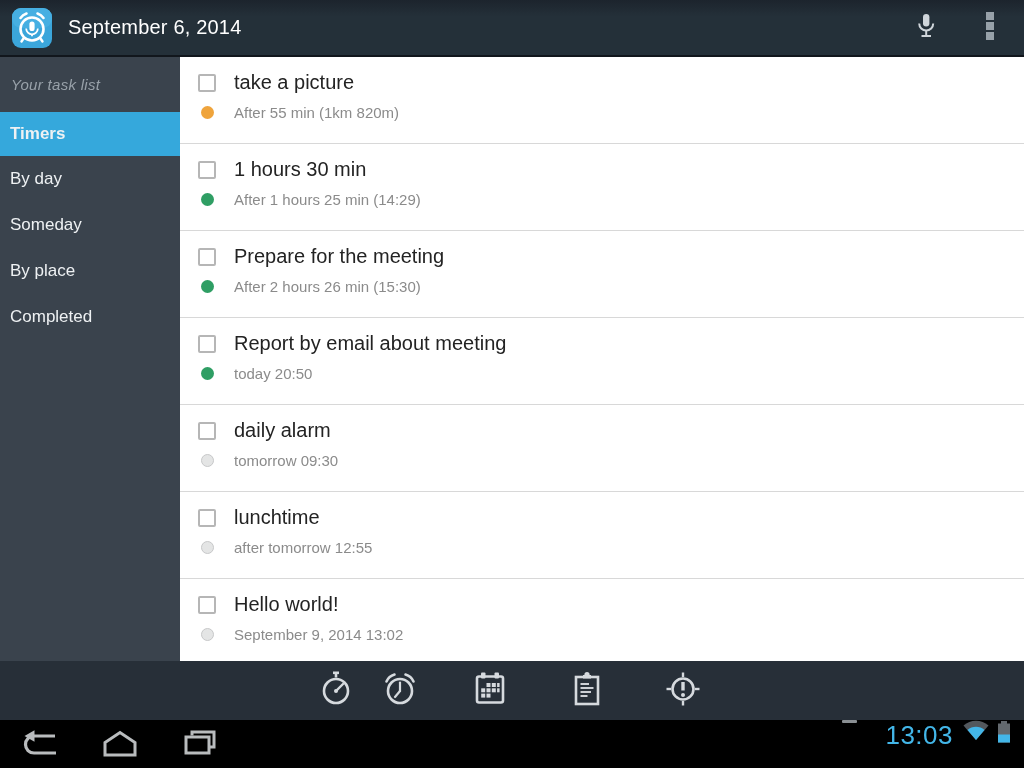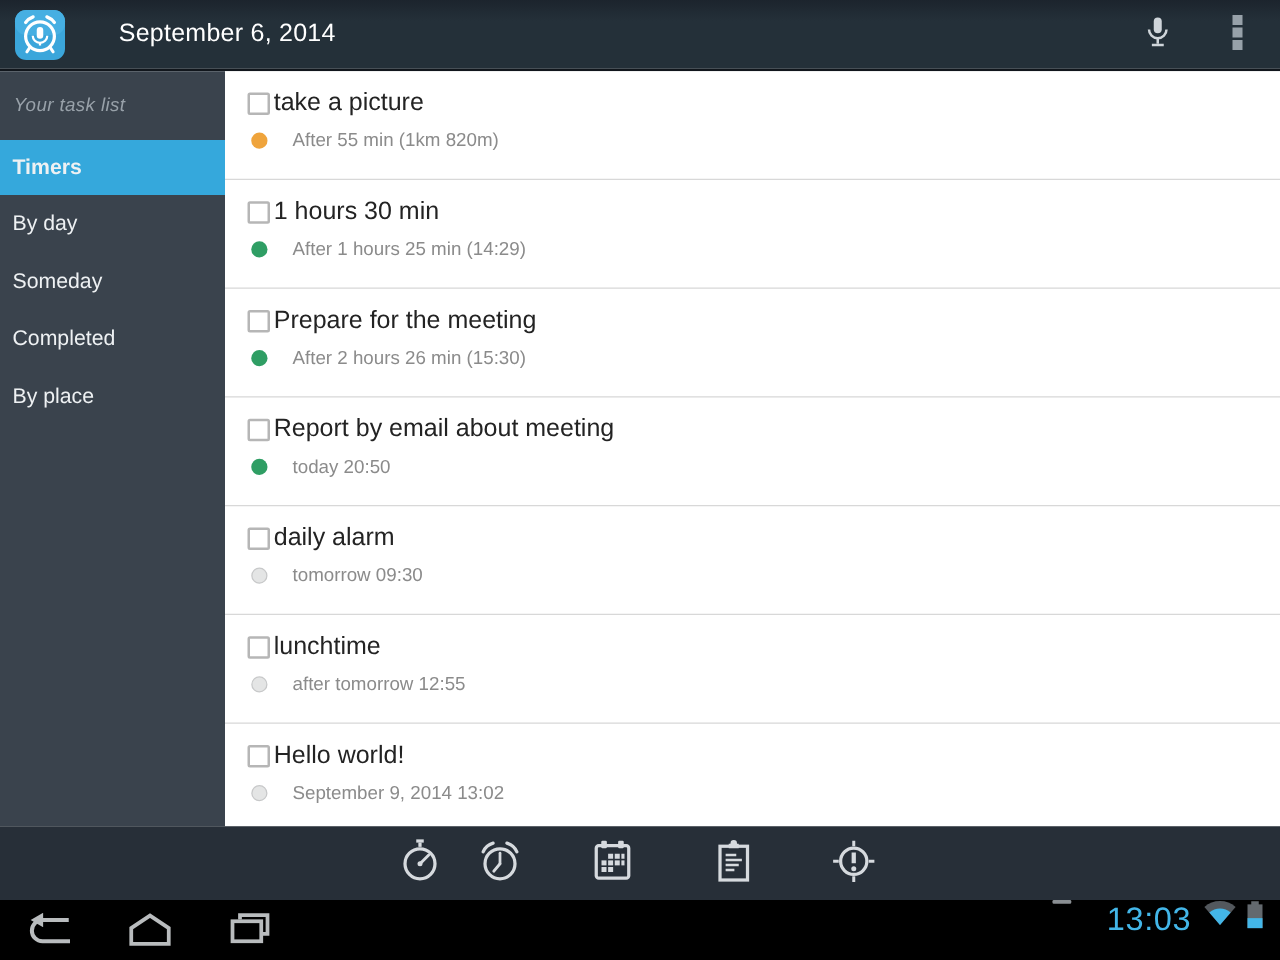--- a/index.html
+++ b/index.html
@@ -10,21 +10,20 @@
     background:#000;
   }
   .screen { position:relative; width:1024px; height:768px; background:#fff; overflow:hidden; }
 
   
   .topbar {
     position:absolute; top:0; left:0; width:1024px; height:57px;
     background:linear-gradient(#1c242d, #243039 30%, #243039);
     display:flex; align-items:center;
     border-bottom:2px solid #11161c;
-    gap:27px;
   }
   .app-icon { width:42px; height:42px; margin-left:11px; flex:0 0 auto; }
   .topbar-title { color:#ffffff; font-size:20px; margin-left:15px; letter-spacing:0.2px; }
   .topbar-actions { margin-left:auto; display:flex; align-items:center; gap:20px; padding-right:12px; }
   .icon-btn { width:44px; height:44px; background:none; border:none; padding:0; display:flex; align-items:center; justify-content:center; cursor:pointer; }
 
   
   .sidebar {
     position:absolute; top:57px; left:0; width:180px; height:604px;
     background:#3a434d;
@@ -43,21 +42,21 @@
   .tasklist {
     position:absolute; top:57px; left:180px; width:844px; height:604px;
     background:#ffffff; overflow:hidden;
   }
   .task-row { height:87px; border-bottom:1px solid #d8d8d8; padding-left:18px; cursor:pointer; }
   .line1 { display:flex; align-items:center; padding-top:14px; }
   .checkbox {
     width:18px; height:18px; border:2px solid #b6b6b6; border-radius:2px;
     background:#fff; flex:0 0 auto; cursor:pointer;
   }
-  .task-title { margin-left:3px; font-size:20px; color:#232323; white-space:nowrap; }
+  .task-title { margin-left:18px; font-size:20px; color:#232323; white-space:nowrap; }
   .line2 { display:flex; align-items:center; margin-top:10px; }
   .dot { width:13px; height:13px; border-radius:50%; margin-left:3px; flex:0 0 auto; }
   .dot.gray { border:1px solid #c7c8c9; }
   .task-subtitle { margin-left:20px; font-size:15px; color:#8b8b8b; white-space:nowrap; }
 
   
   .toolbar {
     position:absolute; top:661px; left:0; width:1024px; height:59px;
     background:#272f38;
   }
@@ -124,22 +123,22 @@
       </button>
     </div>
   </header>
 
   <aside class="sidebar">
     <div class="sb-header">Your task list</div>
     <nav id="sidebar-items">
         <div class="sb-item selected">Timers</div>
         <div class="sb-item">By day</div>
         <div class="sb-item">Someday</div>
+        <div class="sb-item">By place</div>
         <div class="sb-item">Completed</div>
-        <div class="sb-item">By place</div>
       </nav>
   </aside>
 
   <main class="tasklist" id="task-list">
       <div class="task-row">
         <div class="line1">
           <span class="checkbox"></span>
           <span class="task-title">take a picture</span>
         </div>
         <div class="line2">

